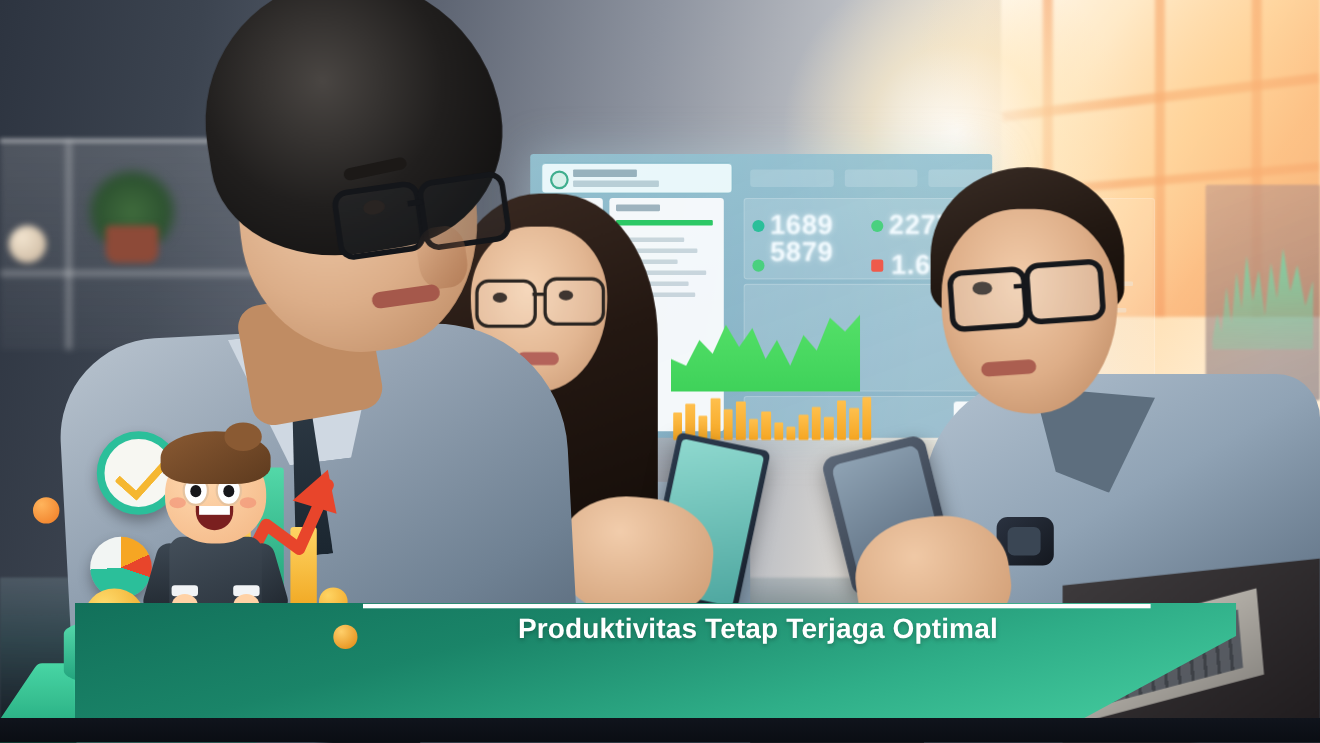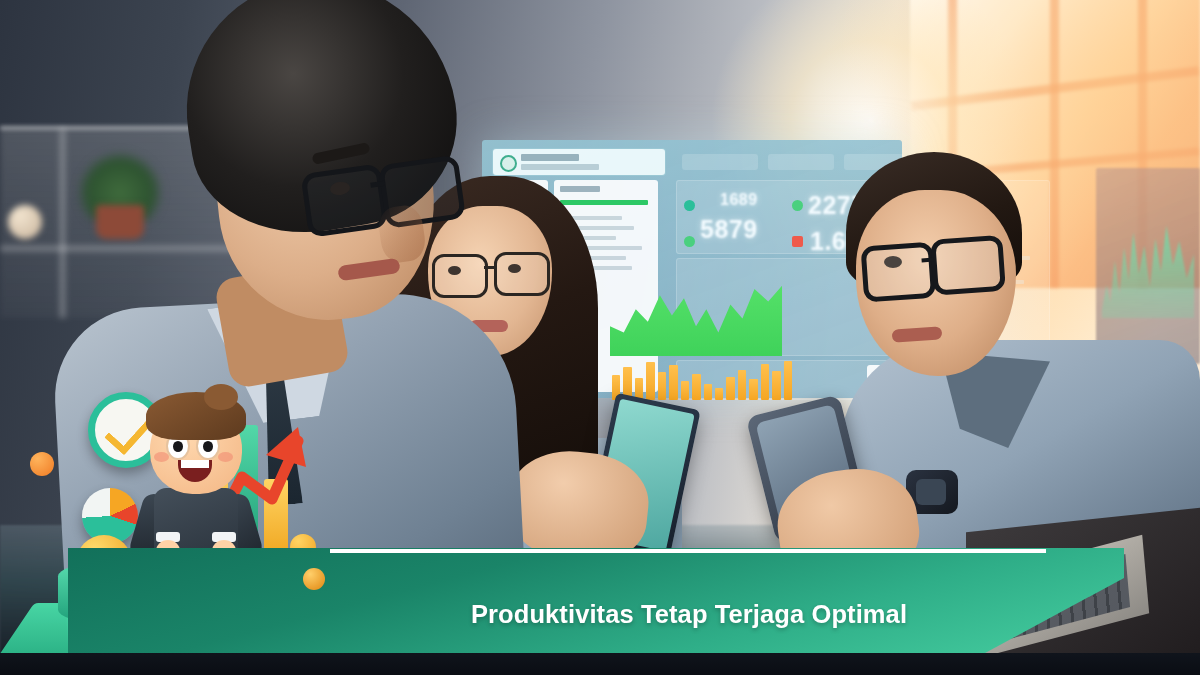--- a/index.html
+++ b/index.html
@@ -239,21 +239,21 @@
   .t-shoe.s1{left:14px;}.t-shoe.s2{left:56px;}
 
   
   .banner{position:absolute;left:68px;top:548px;width:1056px;height:107px;
     background:linear-gradient(165deg,#12705a 0%,#1a8468 34%,#2fae88 68%,#46cea0 100%);
     clip-path:polygon(0 0,100% 0,100% 28%,86.5% 100%,0 100%);}
   .banner-rule{position:absolute;left:330px;top:549px;width:716px;height:4px;background:#ffffff;}
   .banner-text{position:absolute;left:330px;top:556px;width:718px;
     color:#fff;font-size:25.5px;font-weight:700;line-height:1.32;text-align:center;
     text-shadow:0 2px 4px rgba(0,0,0,.25);letter-spacing:.1px;}
-  .banner-text .l2{display:block;margin-top:42px;}
+  .banner-text .l2{display:block;}
   .b-dot{position:absolute;left:303px;top:568px;width:22px;height:22px;border-radius:50%;
     background:radial-gradient(circle at 33% 28%,#ffcf6a,#e0860f);z-index:6;}
 
   
   .bottomstrip{position:absolute;left:0;bottom:0;width:1200px;height:22px;
     background:linear-gradient(180deg,#10141c,#0a0d13);}
 </style>
 </head>
 <body>
 
@@ -302,21 +302,21 @@
         <span class="blur-txt" style="left:8px;top:66px;width:80px;height:4px;opacity:.5;"></span>
         <span class="blur-txt" style="left:8px;top:76px;width:64px;height:4px;opacity:.5;"></span>
         <span class="blur-txt" style="left:8px;top:86px;width:70px;height:4px;opacity:.5;"></span>
       </div>
       <div class="minichart"></div>
       <div class="spark"></div>
       <div class="donut"></div>
 
       <div class="scr-pan" style="left:194px;top:40px;width:238px;height:72px;"></div>
       <span class="kpi-dot" style="left:202px;top:60px;background:#2bbf9a;"></span>
-      <span class="kpi" style="left:218px;top:51px;font-size:16px;margin-left:20px;">1689</span>
+      <span class="kpi" style="left:218px;top:51px;font-size:25px;">1689</span>
       <span class="kpi-dot" style="left:310px;top:60px;background:#4ad07f;"></span>
       <span class="kpi" style="left:326px;top:51px;font-size:25px;">2277</span>
       <span class="kpi-dot" style="left:202px;top:96px;background:#4ad07f;"></span>
       <span class="kpi" style="left:218px;top:75px;font-size:25px;">5879</span>
       <span class="kpi-dot" style="left:310px;top:96px;background:#ef5a4b;border-radius:2px;"></span>
       <span class="kpi" style="left:328px;top:87px;font-size:25px;">1.60</span>
 
       <div class="scr-pan" style="left:444px;top:40px;width:122px;height:218px;"></div>
       <span class="kpi" style="left:448px;top:54px;font-size:26px;">92450</span>
       <span class="blur-txt" style="left:450px;top:90px;width:62px;height:5px;opacity:.45;background:#e6f2f6;"></span>

